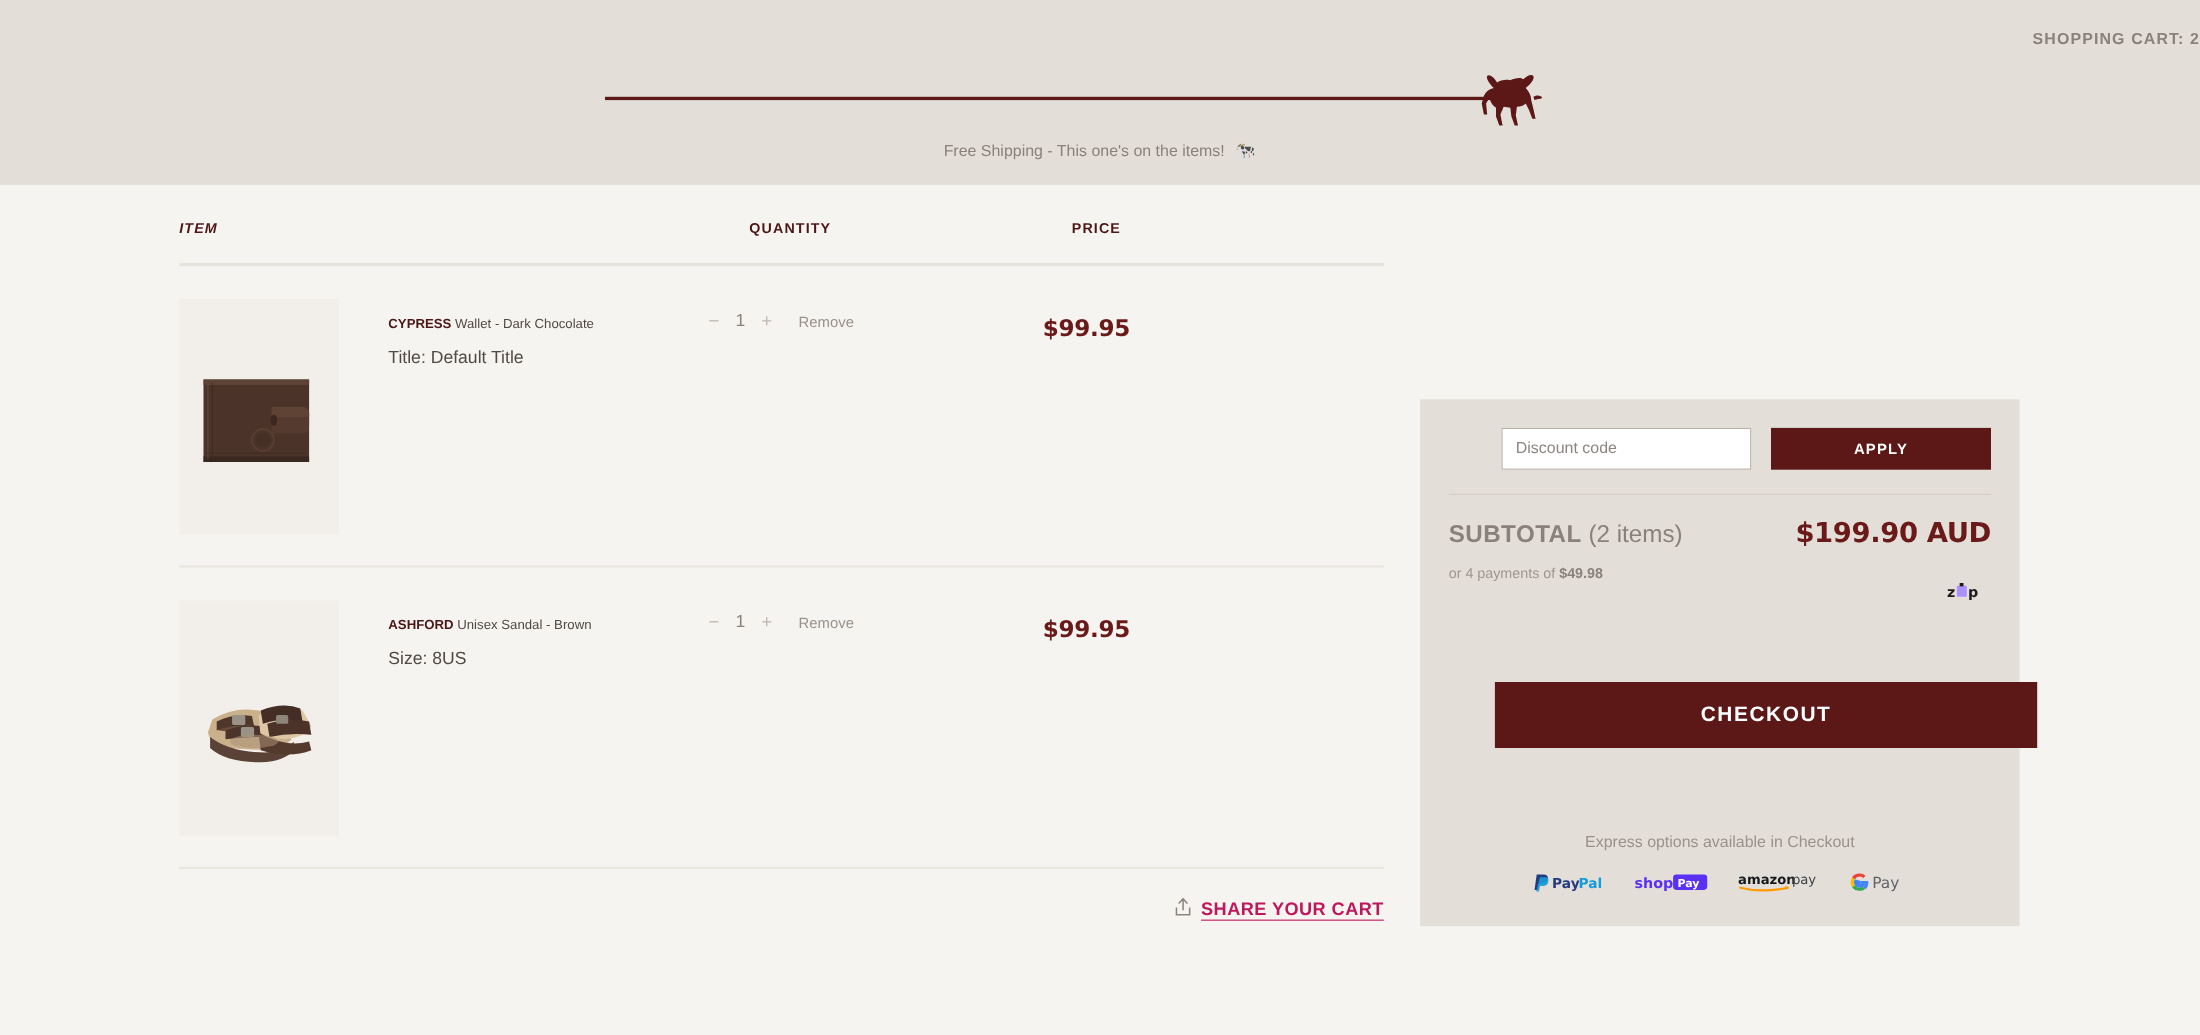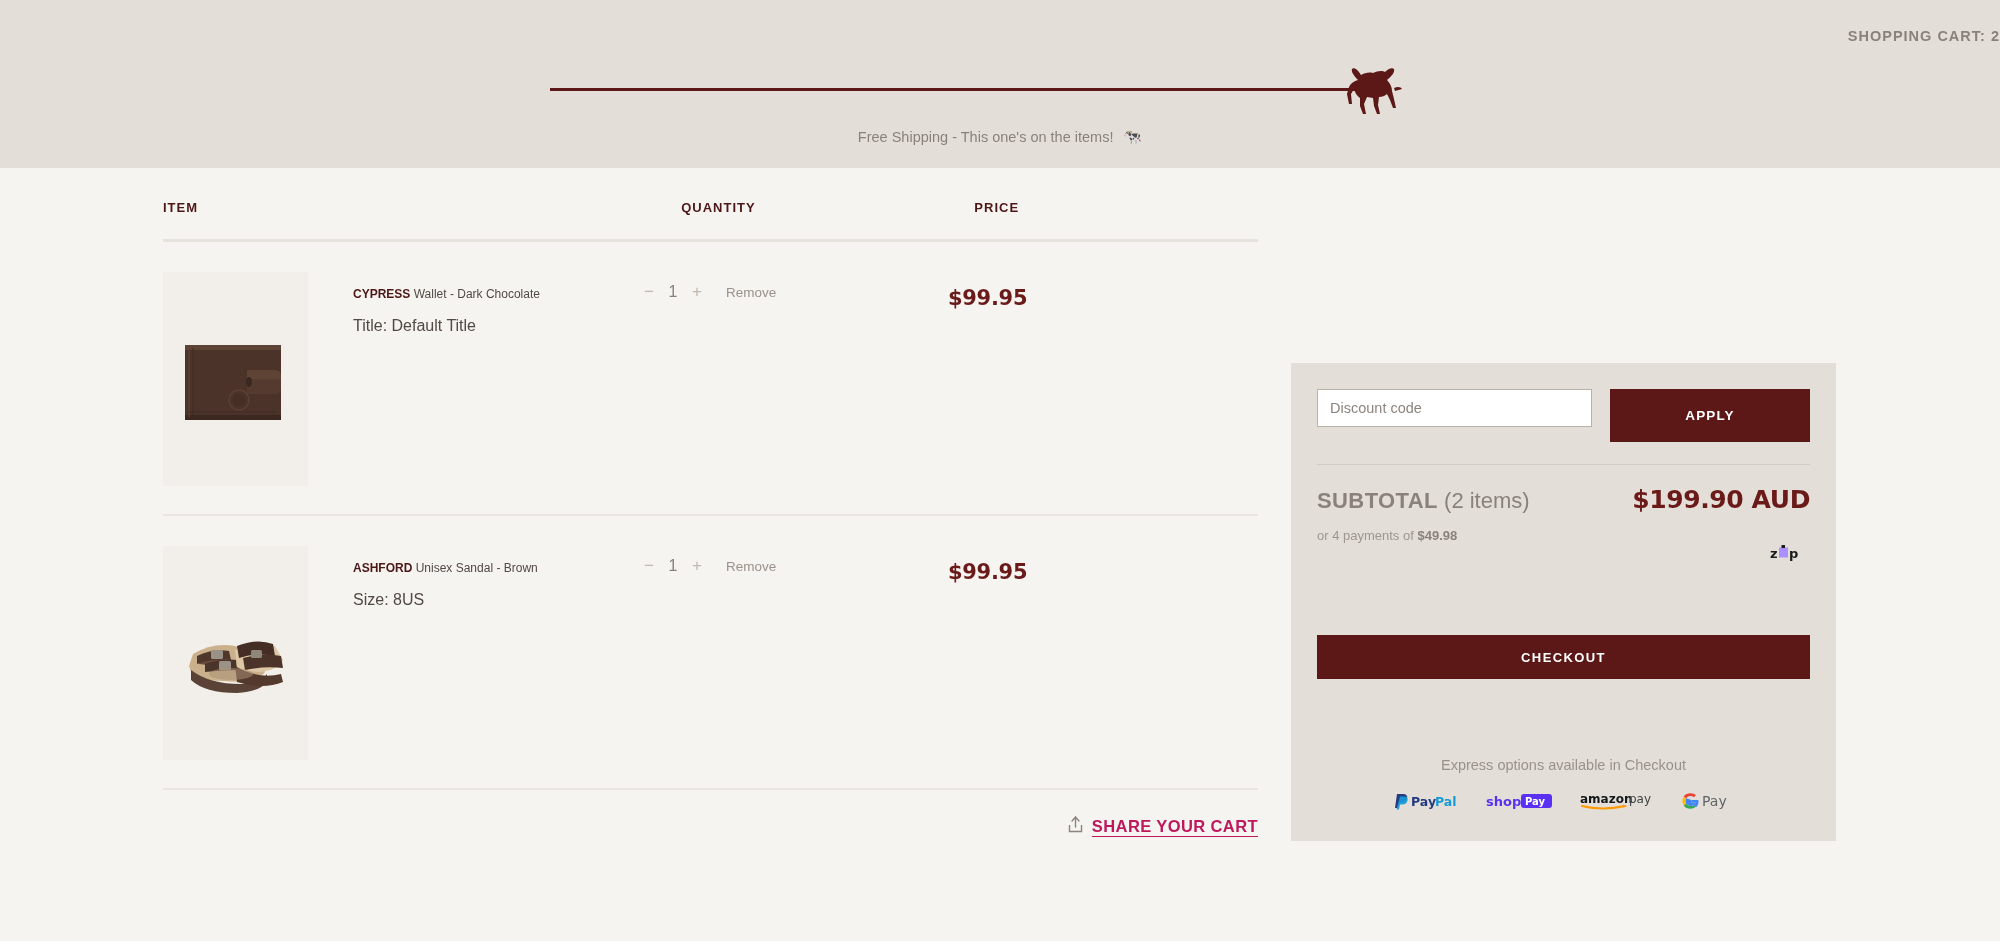--- a/index.html
+++ b/index.html
@@ -81,21 +81,21 @@
 
   
   .col-head {
     display: flex;
     font-size: 13px;
     font-weight: bold;
     letter-spacing: 1.0px;
     color: #4c1717;
     padding-bottom: 24px;
   }
-  .col-item { width: 548px; }
+  .col-item { width: 548px; font-style: italic; }
   .col-qty  { width: 310px; }
   .col-price { width: 300px; }
 
   .divider {
     height: 3px;
     background: #e6e3dd;
     width: 1095px;
   }
   .divider.thin { height: 2px; background: #e9e6e0; }
 
@@ -210,26 +210,27 @@
   .discount-input {
     flex: 1;
     height: 38px;
     background: #ffffff;
     border: 1px solid #b9b1a8;
     padding: 0 12px;
     font-size: 14.5px;
     color: #55504b;
     font-family: "Liberation Sans", sans-serif;
     outline: none;
+    margin-left: 48px;
   }
   .discount-input::placeholder { color: #8d847e; }
 
   .apply-btn {
     width: 200px;
-    height: 53px;
+    height: 38px;
     background: #5c1717;
     color: #fff;
     border: none;
     font-size: 13.5px;
     font-weight: bold;
     letter-spacing: 1.1px;
     cursor: pointer;
     font-family: "Liberation Sans", sans-serif;
   }
 
@@ -271,30 +272,31 @@
 
   .zip-logo {
     text-align: right;
     padding-top: 2px;
     height: 18px;
   }
 
   .checkout-btn {
     display: block;
     width: 100%;
-    height: 44px;
+    height: 60px;
     margin-top: 74px;
     background: #5c1717;
     color: #fff;
     border: none;
-    font-size: 13px;
+    font-size: 19px;
     font-weight: bold;
     letter-spacing: 1.4px;
     cursor: pointer;
     font-family: "Liberation Sans", sans-serif;
+    margin-left: 42px;
   }
 
   .express-note {
     text-align: center;
     padding-top: 78px;
     font-size: 14.5px;
     color: #9a918b;
   }
 
   .pay-row {

